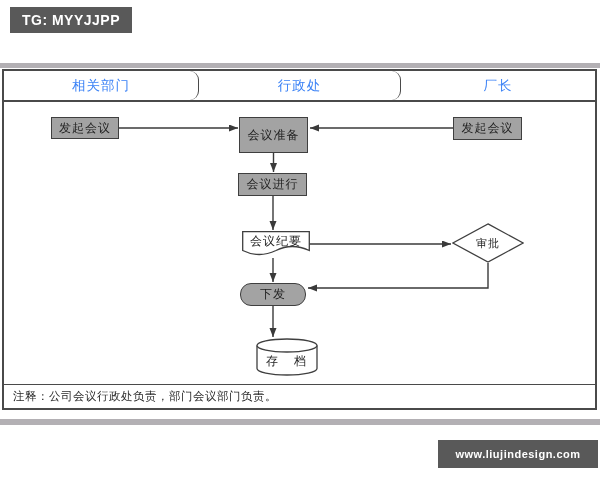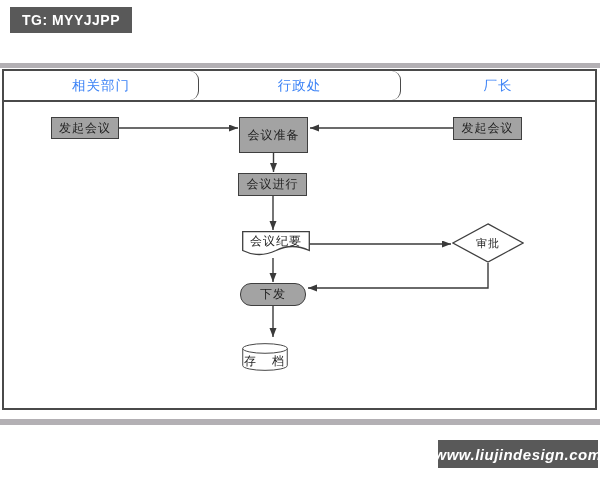--- a/index.html
+++ b/index.html
@@ -12,21 +12,21 @@
   .abs{position:absolute;box-sizing:border-box;}
 
   
   .badge{
     background:#595959;color:#fff;
     font-family:"Liberation Sans","DejaVu Sans",sans-serif;
     font-weight:bold;font-size:14px;letter-spacing:.5px;
     display:flex;align-items:center;justify-content:center;
   }
   .tag{left:10px;top:7px;width:122px;height:26px;}
-  .watermark{left:438px;top:440px;width:160px;height:28px;font-size:15px;font-style:italic;}
+  .watermark{left:438px;top:440px;width:160px;height:28px;font-size:11px;}
 
   
   .band{background:#b3b0b4;}
   .band-top{left:0;top:63px;width:600px;height:5px;}
   .band-bottom{left:0;top:419px;width:600px;height:6px;}
 
   
   .frame{
     left:2px;top:69px;width:595px;height:341px;
     border:2px solid #4a4a4a;background:#fff;
@@ -73,20 +73,21 @@
 
 <div class="abs band band-top"></div>
 <div class="abs band band-bottom"></div>
 
 <div class="abs frame">
   <div class="lane-headers">
     <div class="lane-cell lane-c1">相关部门</div>
     <div class="lane-cell lane-c2">行政处</div>
     <div class="lane-cell lane-c3">厂长</div>
   </div>
+  <div class="note-row">注释：公司会议行政处负责，部门会议部门负责。</div>
 </div>
 
 <svg class="connectors" width="600" height="480" viewBox="0 0 600 480">
   <defs>
     <marker id="ah" markerWidth="10" markerHeight="8" refX="9" refY="3.5" orient="auto" markerUnits="userSpaceOnUse">
       <path d="M0,0 L9,3.5 L0,7 Z" fill="#3a3a3a"></path>
     </marker>
   </defs>
   <g stroke="#3a3a3a" stroke-width="1.4" fill="none">
     <path d="M119,128 H238" marker-end="url(#ah)"></path>
@@ -117,21 +118,21 @@
 
 <div class="node diamond" style="left:452px;top:223px;width:72px;height:40px;">
   <svg class="shape-svg" viewBox="0 0 72 40">
     <polygon points="36,0.9 71.1,20 36,39.1 0.9,20" fill="#fff" stroke="#3f3f3f" stroke-width="1.3"></polygon>
   </svg>
   <span class="shape-label">审批</span>
 </div>
 
 <div class="node rectn" style="left:240px;top:283px;width:66px;height:23px;border-radius:11px;">下发</div>
 
-<div class="node cyl" style="left:242px;top:338px;width:46px;height:38px;">
+<div class="node cyl" style="left:256px;top:338px;width:62px;height:38px;">
   <svg class="shape-svg" viewBox="0 0 62 38">
     <path d="M1,7.5 V30.5 A30,6.5 0 0 0 61,30.5 V7.5" fill="#fff" stroke="#3f3f3f" stroke-width="1.3"></path>
     <ellipse cx="31" cy="7.5" rx="30" ry="6.5" fill="#fff" stroke="#3f3f3f" stroke-width="1.3"></ellipse>
   </svg>
   <span class="shape-label">存　档</span>
 </div>
 
 <div class="abs watermark badge">www.liujindesign.com</div>
 
 </body></html>

